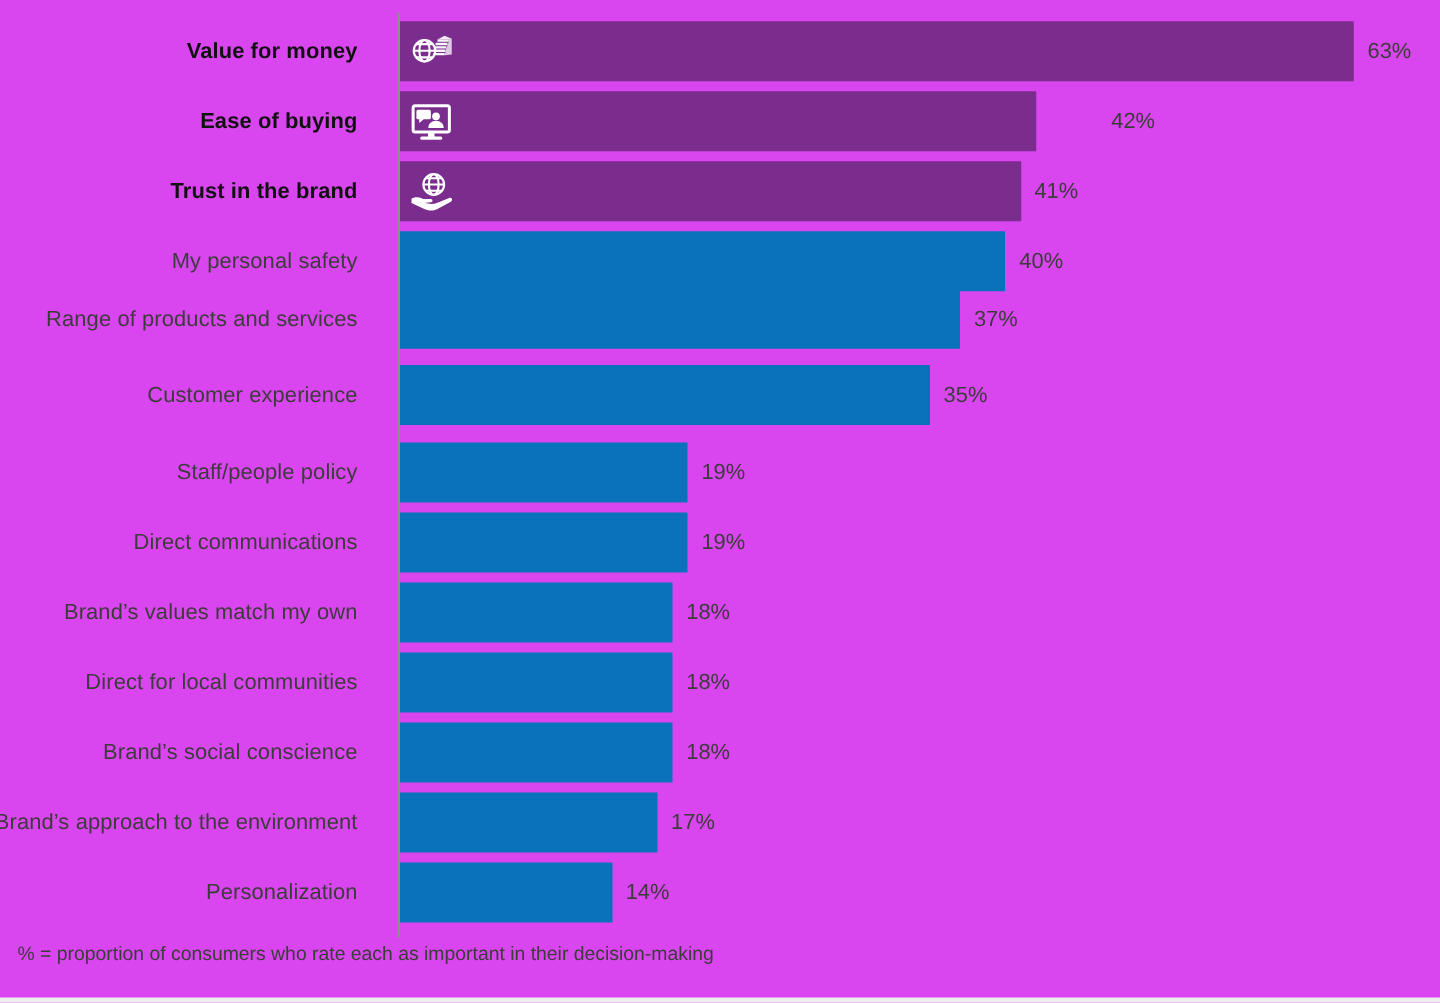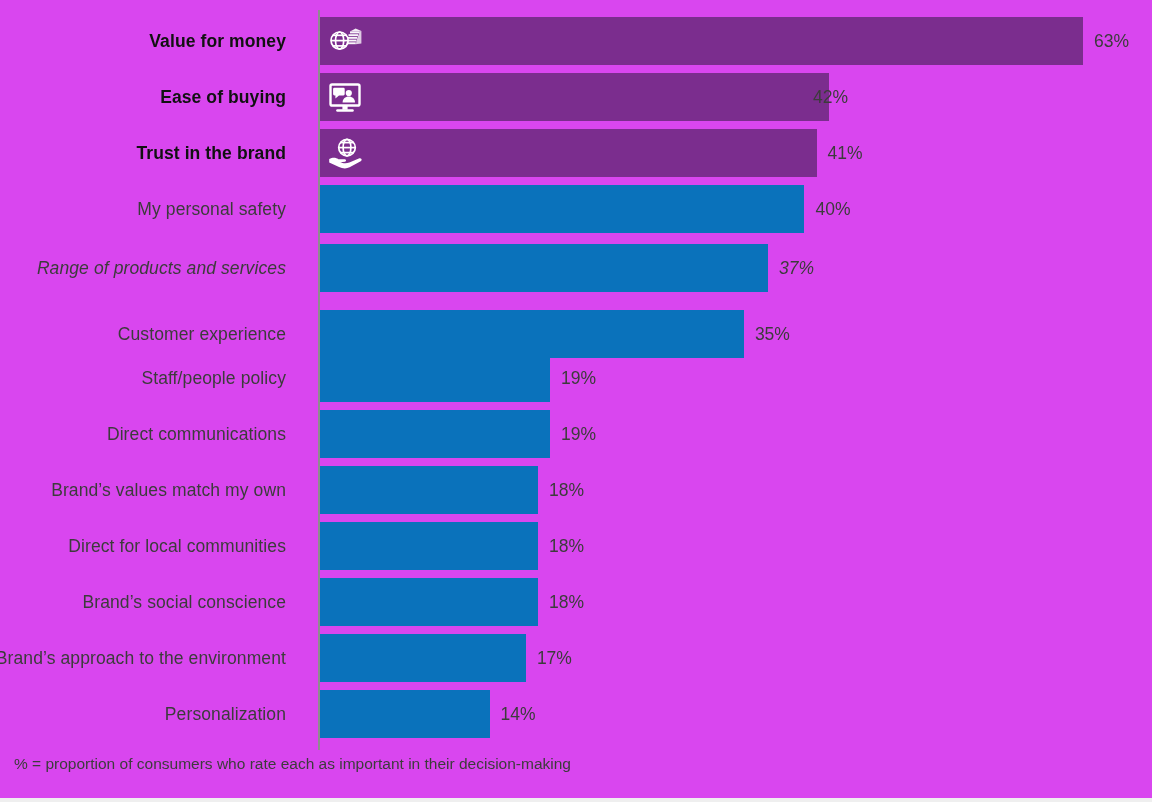--- a/index.html
+++ b/index.html
@@ -134,21 +134,21 @@
       <g fill="#ffffff">
         <circle cx="20.8" cy="13.0" r="3.1"></circle>
         <path d="M14.6 22.4 c0-3.6 2.8-5.9 6.2-5.9 c3.4 0 6.2 2.3 6.2 5.9 Z"></path>
       </g>
       <g fill="#ffffff">
         <path d="M6.4 7.8 h9.0 a1.3 1.3 0 0 1 1.3 1.3 v5.0 a1.3 1.3 0 0 1 -1.3 1.3 h-4.4 l-3.6 3.0 v-3.0 h-1.0 a1.3 1.3 0 0 1 -1.3 -1.3 v-5.0 a1.3 1.3 0 0 1 1.3 -1.3 z"></path>
       </g>
     </svg>
           </span>
         </div>
-        <div class="value" style="left: 813px;">42%</div>
+        <div class="value" style="left: 889px;">42%</div>
       </div>
       <div class="row highlight" style="top: 119.2px;">
         <div class="cat-label">Trust in the brand</div>
         <div class="bar" style="width: 496.556px;">
           <span class="bar-icon">
     <svg viewBox="0 0 34 34" fill="none" xmlns="http://www.w3.org/2000/svg">
       <g stroke="#ffffff" stroke-width="1.7" fill="none">
         <circle cx="19.0" cy="11.6" r="8.3"></circle>
         <ellipse cx="19.0" cy="11.6" rx="3.9" ry="8.3"></ellipse>
         <line x1="10.7" y1="11.6" x2="27.3" y2="11.6"></line>
@@ -159,26 +159,26 @@
     </svg>
           </span>
         </div>
         <div class="value" style="left: 827.556px;">41%</div>
       </div>
       <div class="row" style="top: 175.3px;">
         <div class="cat-label">My personal safety</div>
         <div class="bar" style="width: 484.444px;"></div>
         <div class="value" style="left: 815.444px;">40%</div>
       </div>
-      <div class="row" style="top: 234px; font-style: italic;">
+      <div class="row" style="top: 221px;">
         <div class="cat-label">Range of products and services</div>
         <div class="bar" style="width: 448.111px;"></div>
         <div class="value" style="left: 779.111px;">37%</div>
       </div>
-      <div class="row" style="top: 300px;">
+      <div class="row" style="top: 282px;">
         <div class="cat-label">Customer experience</div>
         <div class="bar" style="width: 423.889px;"></div>
         <div class="value" style="left: 754.889px;">35%</div>
       </div>
       <div class="row" style="top: 343.6px;">
         <div class="cat-label">Staff/people policy</div>
         <div class="bar" style="width: 230.111px;"></div>
         <div class="value" style="left: 561.111px;">19%</div>
       </div>
       <div class="row" style="top: 399.7px;">

